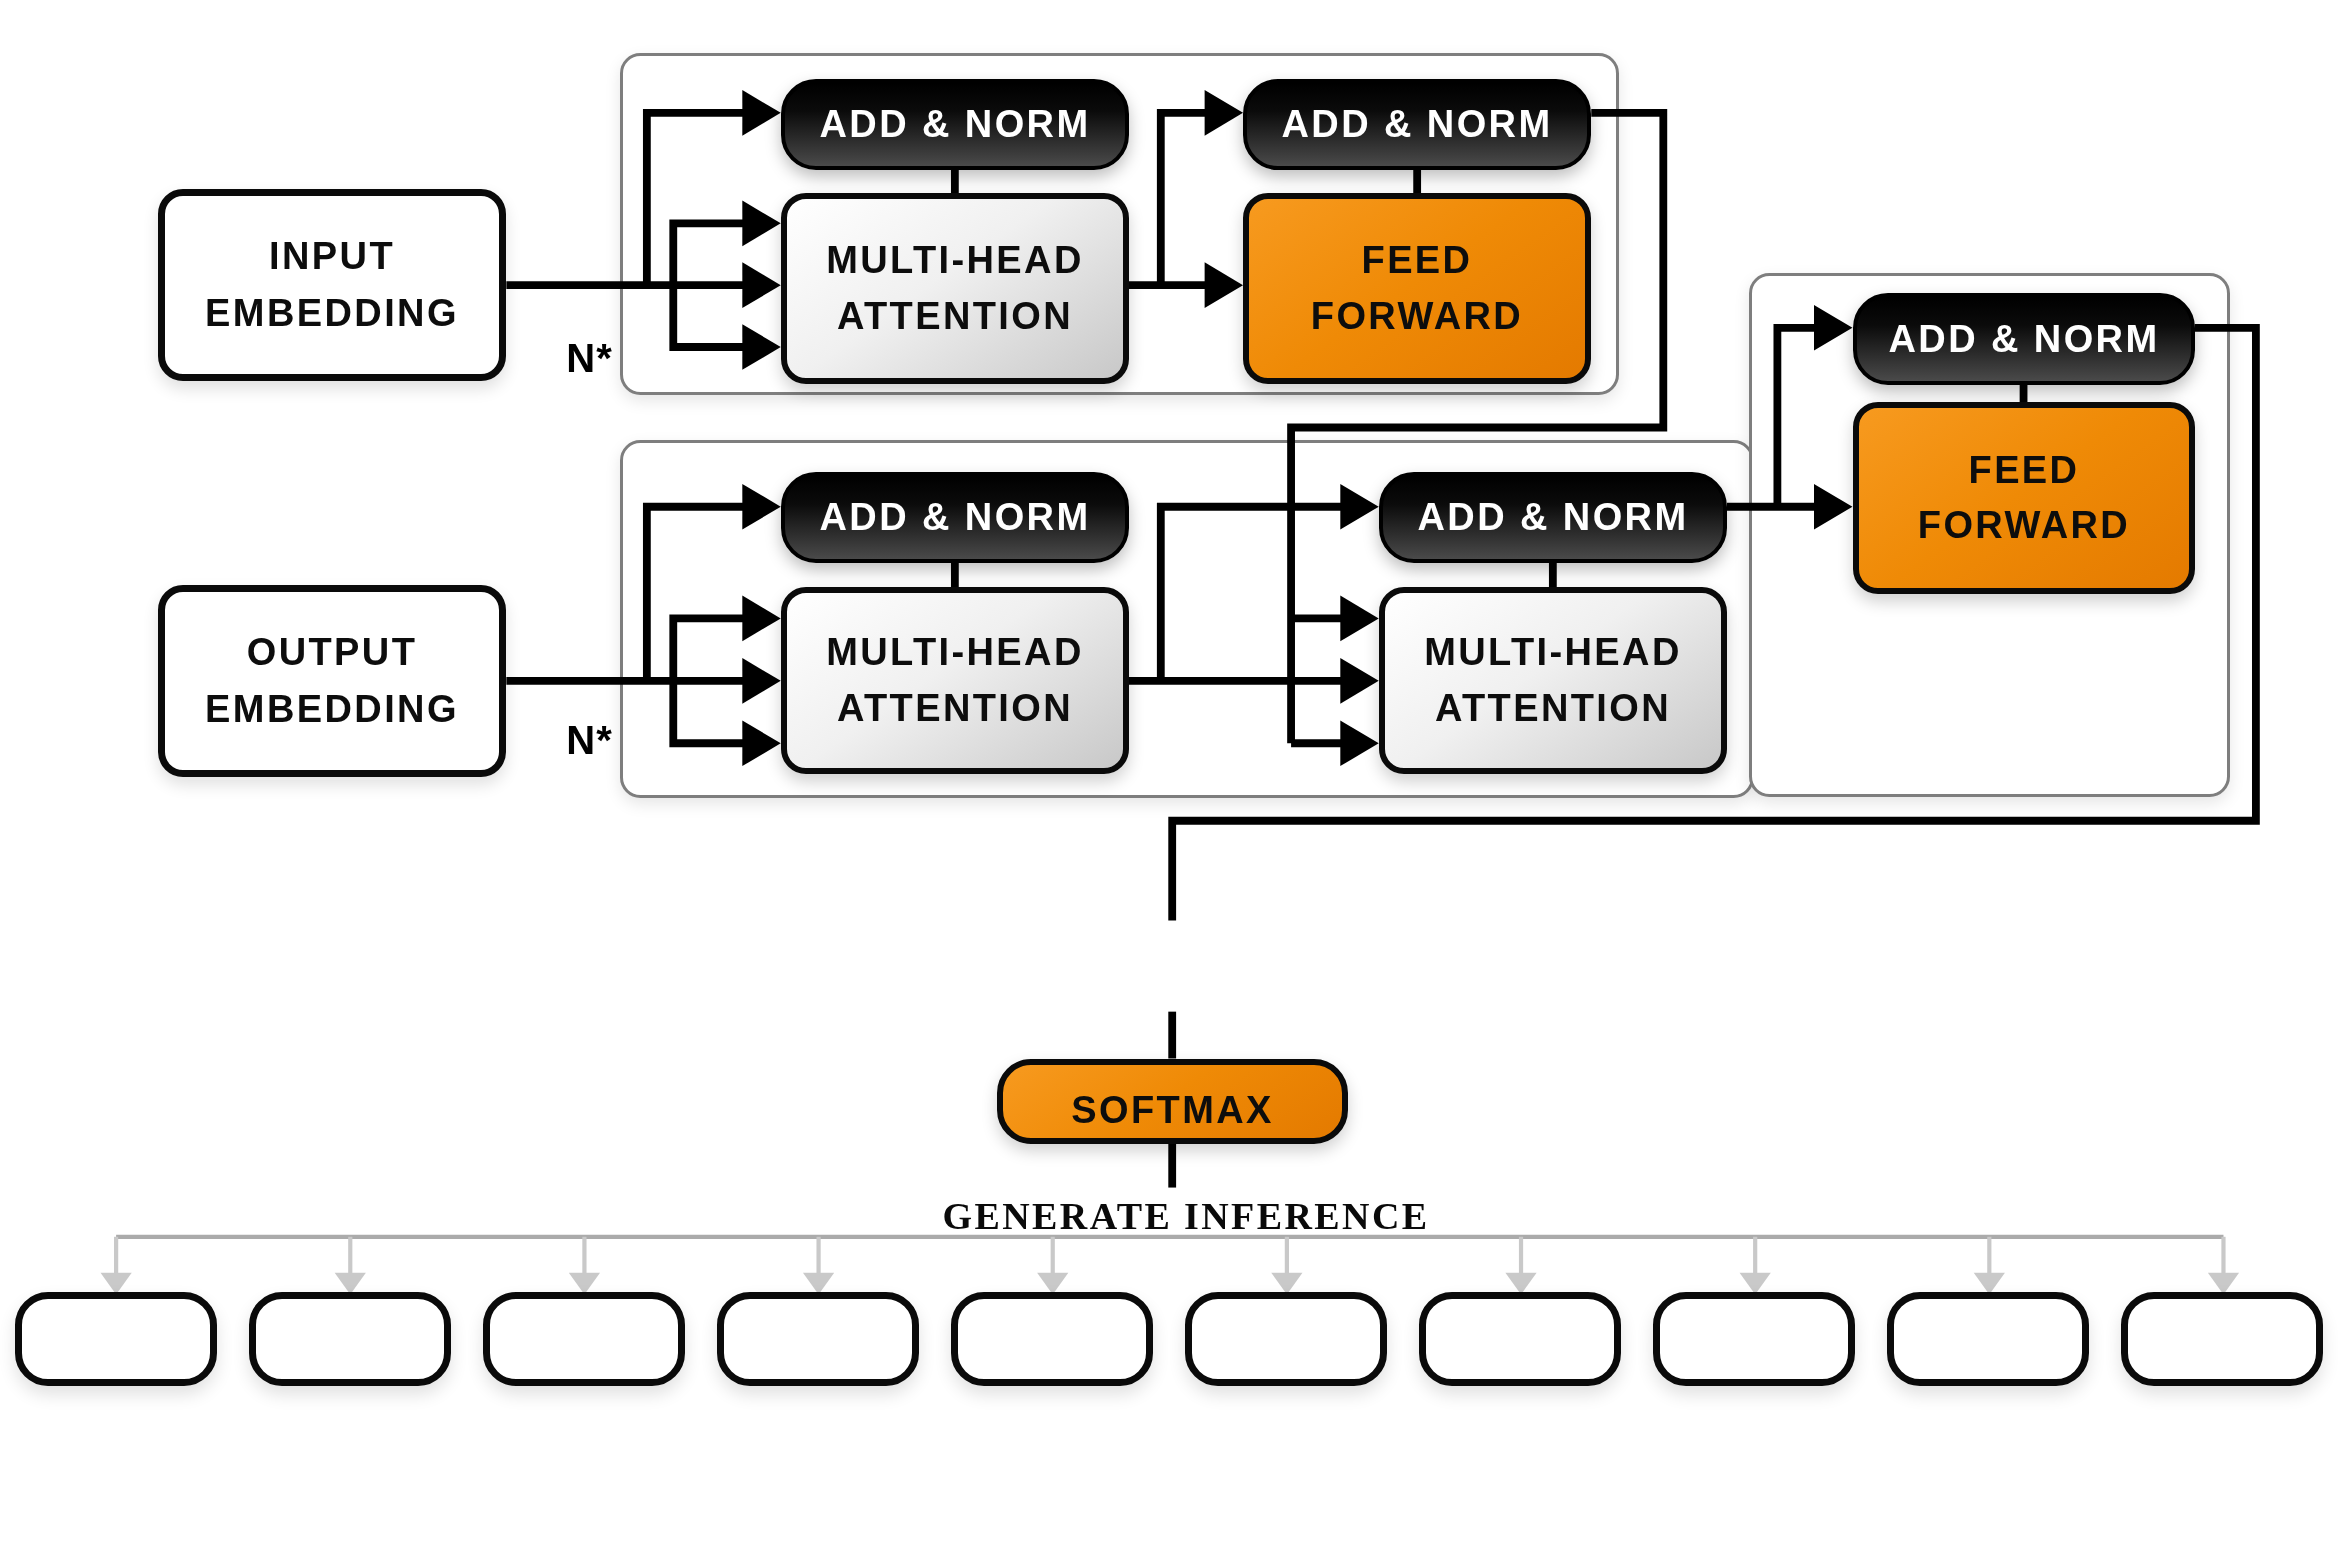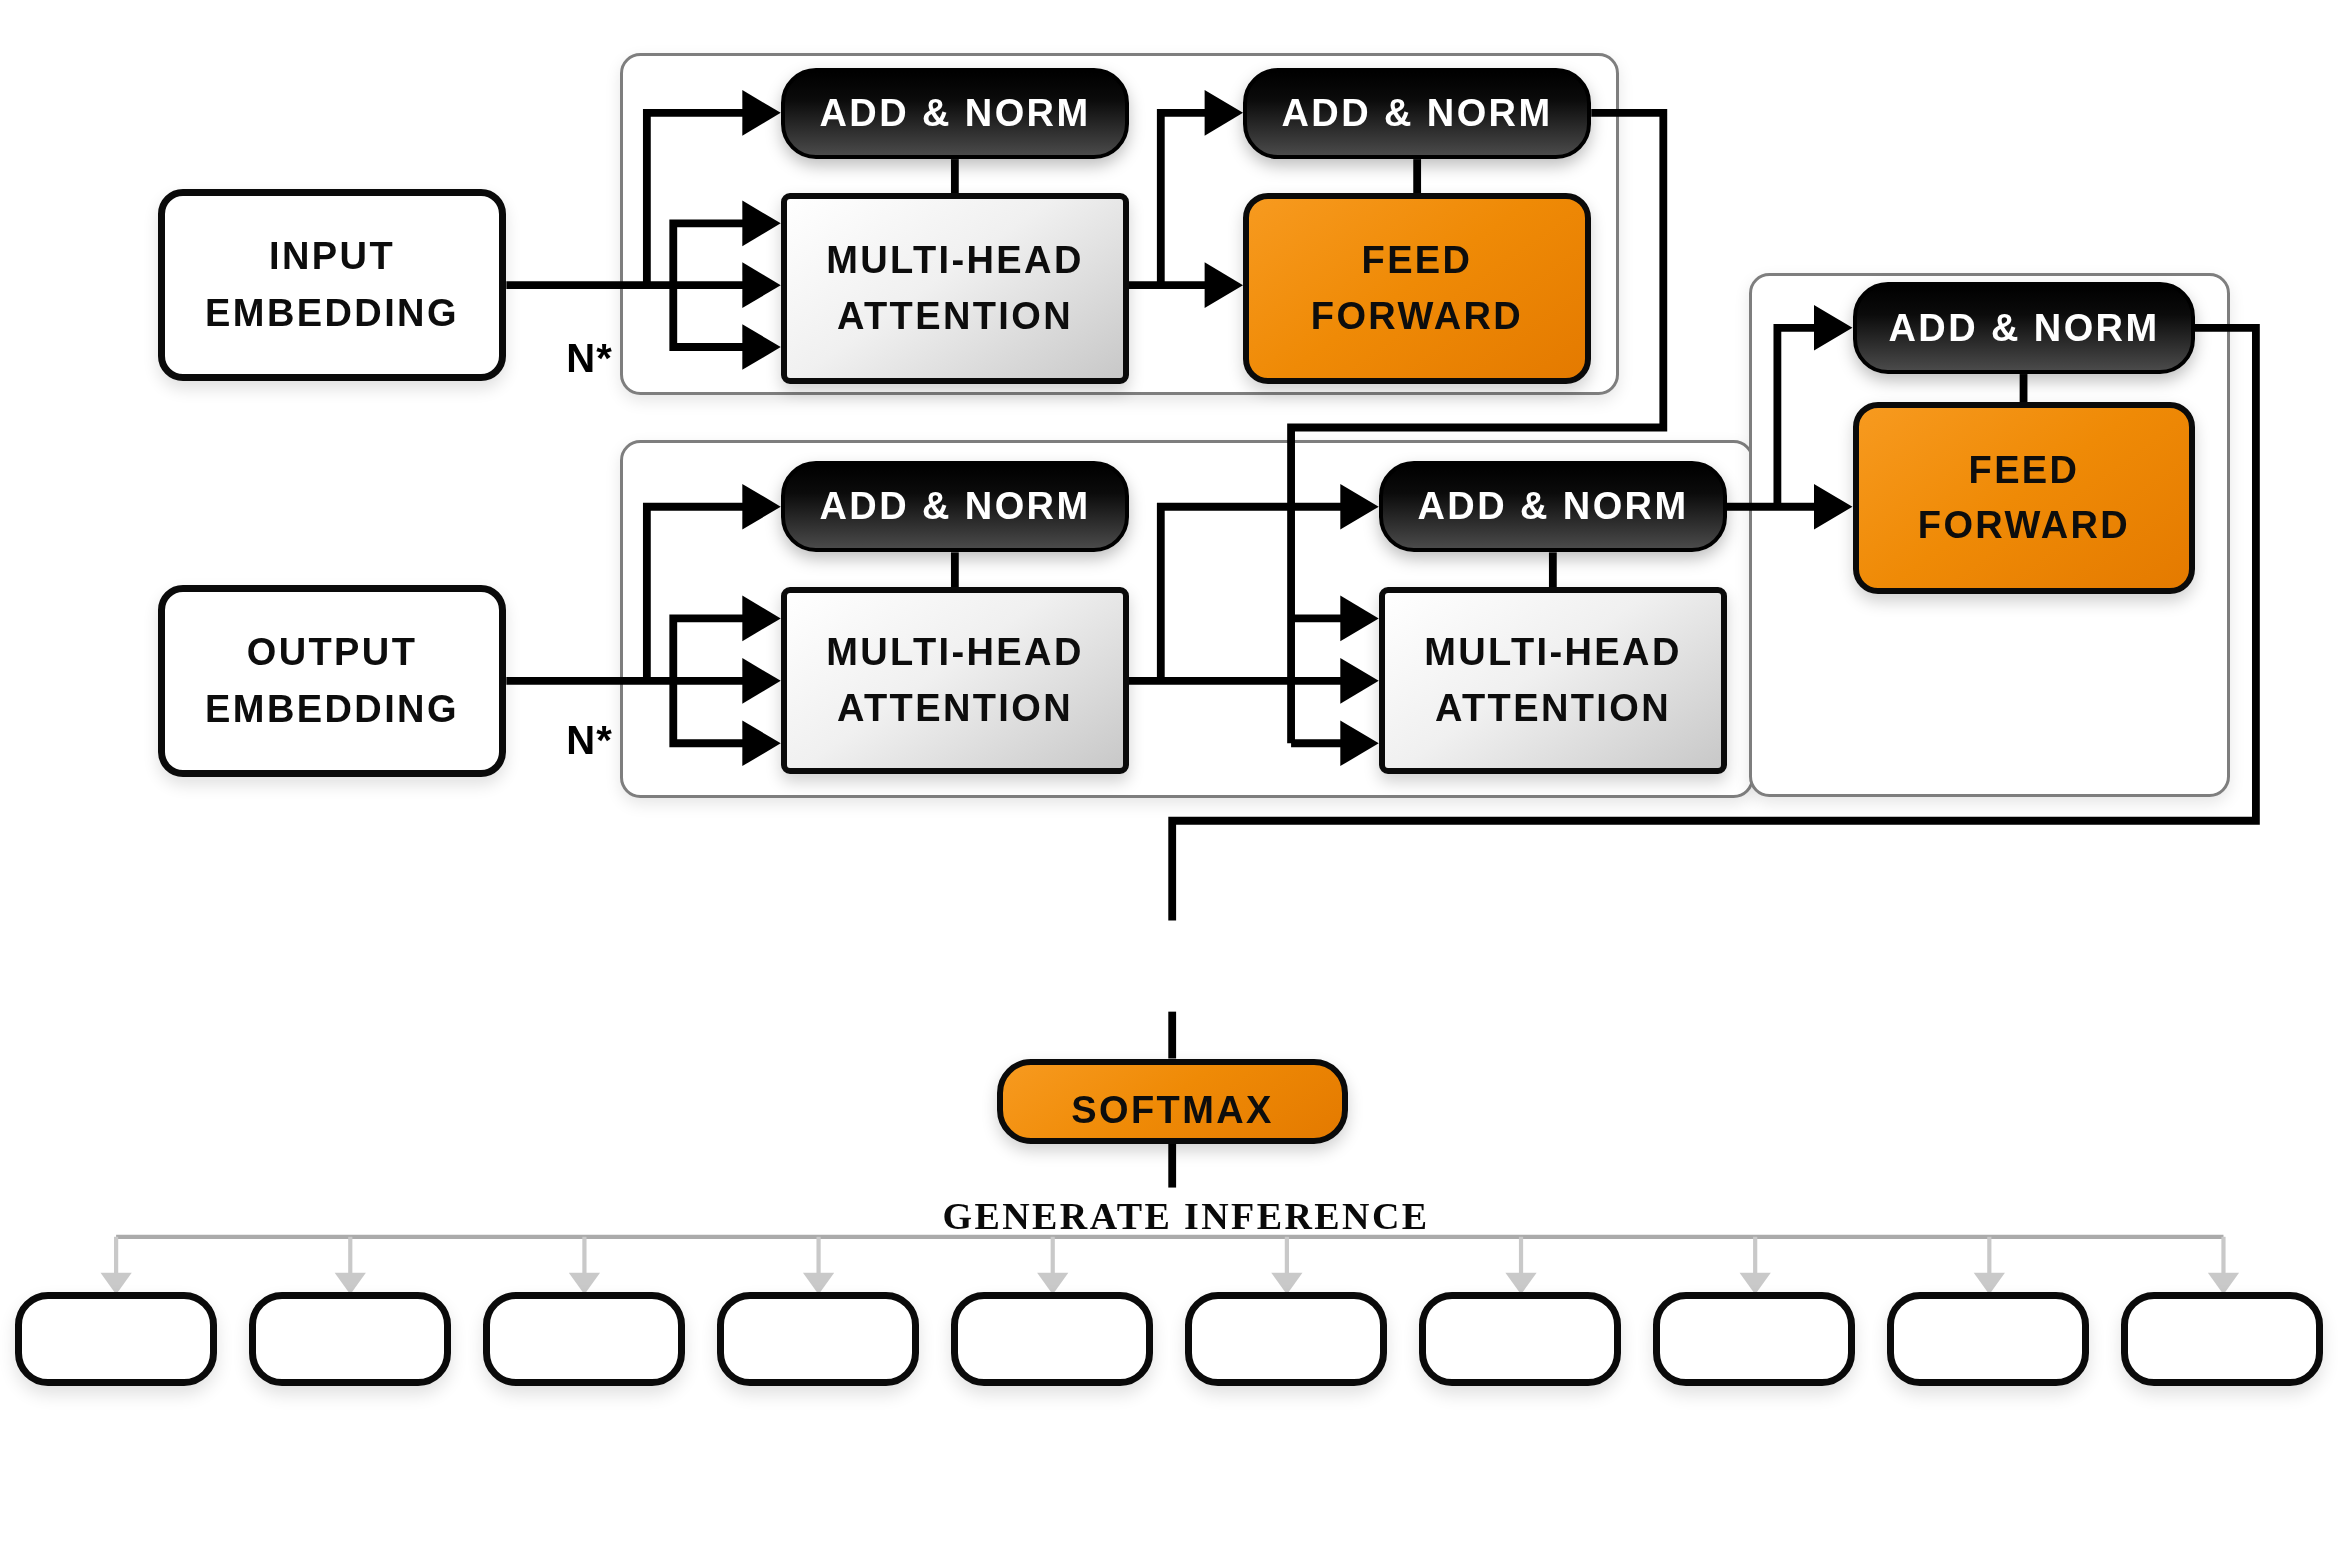--- a/index.html
+++ b/index.html
@@ -20,29 +20,29 @@
   .gray-stem{stroke:#c9c9c9;stroke-width:7px;fill:none;}
   .gray-head{fill:#c9c9c9;stroke:none;}
   
   .node{
     position:absolute;z-index:3;display:flex;align-items:center;justify-content:center;
     text-align:center;box-sizing:border-box;letter-spacing:2.4px;
   }
   .pill{
     background:linear-gradient(180deg,#000000 0%,#0b0b0b 34%,#4a4a4a 100%);
     border:4.8px solid #000;border-radius:35px;color:#ffffff;
-    font-size:38px;box-shadow:0 7.2px 15.6px rgba(0,0,0,.25);
+    font-size:38px;box-shadow:0 7.2px 15.6px rgba(0,0,0,.25);margin-top:11px;
   }
   .plain{
     background:#ffffff;border:7.2px solid #0a0a0a;border-radius:25px;color:#0d0d0d;
     font-size:38px;line-height:1.5;box-shadow:0 7.2px 15.6px rgba(0,0,0,.12);
   }
   .gradient{
     background:linear-gradient(145deg,#ffffff 0%,#f0f0f0 45%,#c8c8c8 100%);
-    border:6.6px solid #0a0a0a;border-radius:9px;color:#0d0d0d;
+    border:6.6px solid #0a0a0a;border-radius:25px;color:#0d0d0d;
     font-size:38px;line-height:1.45;box-shadow:0 7.2px 15.6px rgba(0,0,0,.18);
   }
   .orange{
     background:linear-gradient(145deg,#f79a1f 0%,#ef8a06 48%,#e47a00 100%);
     border:6.6px solid #0a0a0a;border-radius:25px;color:#0d0d0d;
     font-size:38px;line-height:1.45;box-shadow:0 7.2px 15.6px rgba(0,0,0,.18);
   }
   .orange.pill-shape{border-radius:34px;border-width:6px;align-items:flex-end;}
   
   .nstar{position:absolute;z-index:4;font-size:40px;color:#000;text-align:right;letter-spacing:1.2px;}

